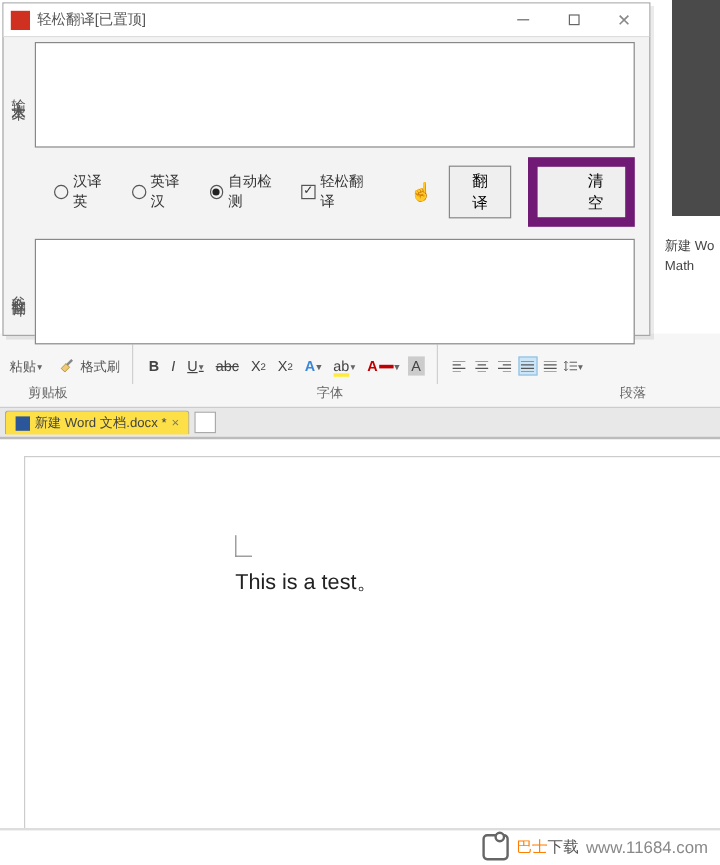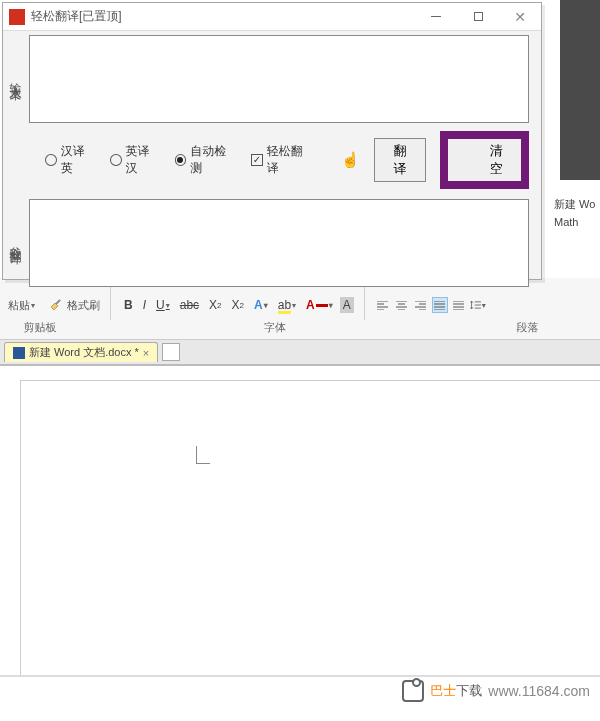--- a/index.html
+++ b/index.html
@@ -133,21 +133,21 @@
   position: absolute;
   top: 340px; left: 0; right: 0;
   height: 26px;
   background: #e8e8e8;
   border-bottom: 2px solid #bbb;
   display: flex;
   align-items: center;
   z-index: 2;
 }
 .doc-tab {
-  background: #fef9c3;
+  background: #fde047;
   height: 20px;
   padding: 2px 8px;
   margin-left: 4px;
   font-size: 11px;
   color: #444;
   border: 1px solid #aaa;
   border-bottom: none;
   border-radius: 3px 3px 0 0;
   display: flex;
   align-items: center;
@@ -198,21 +198,21 @@
   width: 1px; height: 20px;
   background: #000;
   vertical-align: middle;
   margin-left: 8px;
 }
 .ibeam { font-family: serif; }
 
 
 .footer-bar {
   position: absolute;
-  bottom: 16px; left: 0; right: 0;
+  bottom: 1px; left: 0; right: 0;
   height: 30px;
   background: #fff;
   border-top: 2px solid #ddd;
   display: flex;
   align-items: center;
   justify-content: flex-end;
   padding: 0 10px;
   font-size: 13px;
   color: #555;
   z-index: 3;
@@ -443,20 +443,21 @@
     <span class="doc-icon"></span>
     <span>新建 Word 文档.docx *</span>
     <span class="close-x">×</span>
   </div>
   <div class="new-tab"></div>
 </div>
 
 <div class="doc-page">
   <div class="page-margin-marker"></div>
   <div class="doc-content">
+    <div>This is a test。</div>
   </div>
 </div>
 
 <div class="footer-bar">
   <span class="footer-logo"></span>
   <span class="footer-text">
     <span class="orange">巴士</span><span>下载</span>
   </span>
   <span class="footer-url">www.11684.com</span>
 </div>

